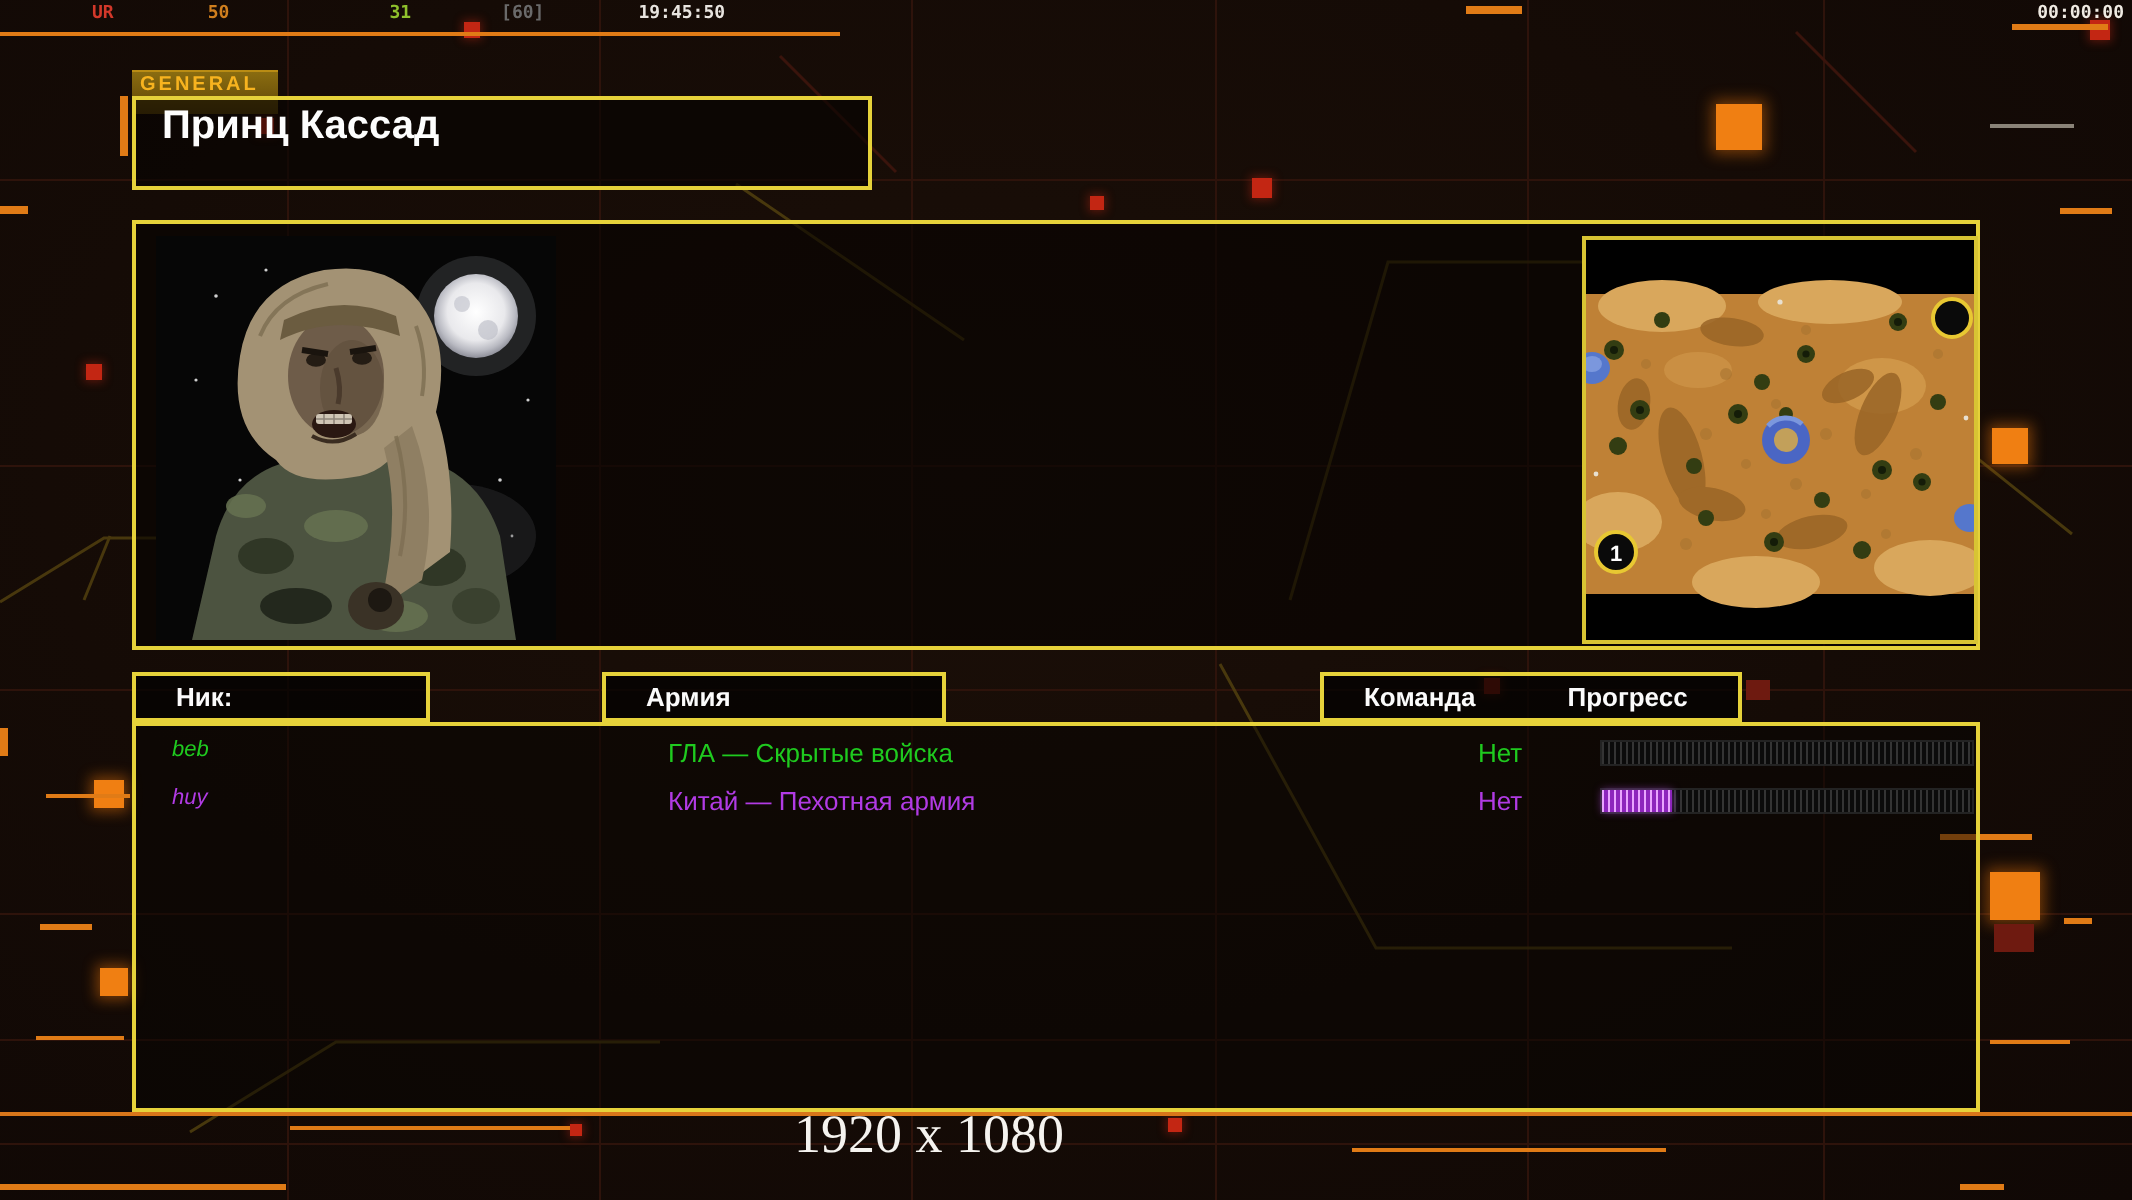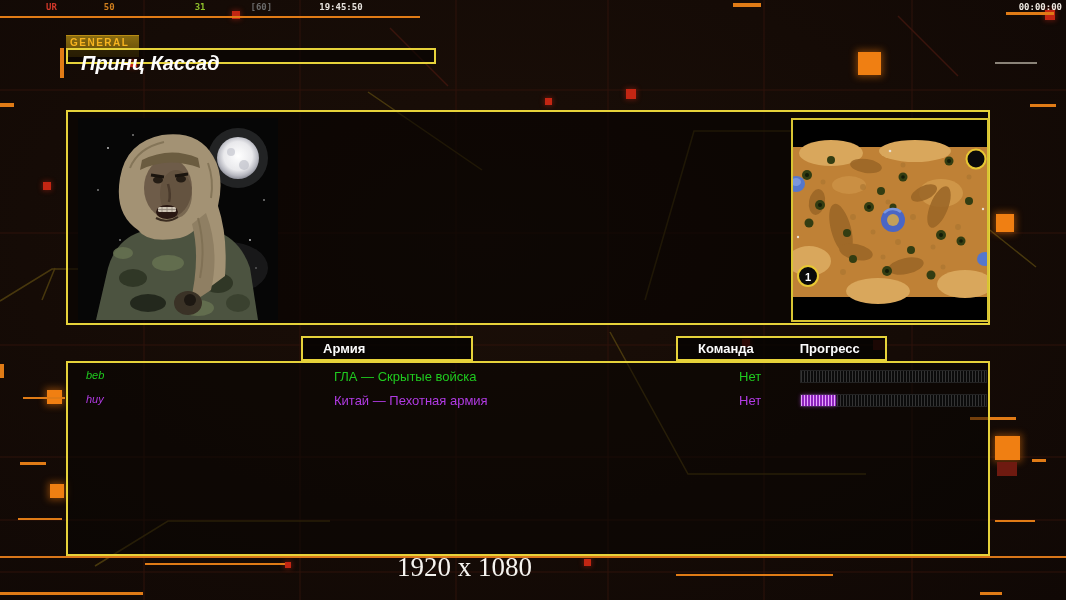--- a/index.html
+++ b/index.html
@@ -26,21 +26,21 @@
        font-family:"DejaVu Sans Mono",monospace;font-size:9px;font-weight:bold;}
   
   .box-y{position:absolute;border:2px solid #e6d23a;background:rgba(6,3,1,.62);box-sizing:border-box;}
   .tab-general{
     position:absolute;left:66px;top:35px;width:73px;height:22px;
     background:linear-gradient(180deg,#8a6c10 0%,#5e4607 100%);
     color:#f7b31f;font-size:10px;font-weight:bold;letter-spacing:1.5px;
     line-height:14px;padding-left:4px;box-sizing:border-box;
     border-top:1px solid #b98c14;
   }
-  .title-box{left:66px;top:48px;width:370px;height:16px;font-style:italic;}
+  .title-box{left:66px;top:48px;width:370px;height:47px;}
   .title-box .t{color:#fdfdfd;font-size:20px;font-weight:bold;line-height:27px;padding-left:13px;}
   .main-box{left:66px;top:110px;width:924px;height:215px;}
   .lower-box{left:66px;top:361px;width:924px;height:195px;background:rgba(6,3,1,.5);}
   .hdr{position:absolute;top:336px;height:25px;border:2px solid #e6d23a;
        background:rgba(4,2,1,.78);box-sizing:border-box;color:#fbfbfb;
        font-size:13px;font-weight:bold;line-height:21px;}
   .hdr .lbl{padding-left:20px;}
   .hdr.team-prog{display:flex;}
   .hdr.team-prog .lbl2{padding-left:46px;}
   
@@ -305,24 +305,27 @@
         <text x="15" y="133.5" text-anchor="middle" font-size="11" font-weight="bold" fill="#ffffff" font-family="Liberation Sans, sans-serif">1</text>
         <g fill="#e8e0d0">
             <circle cx="97" cy="4" r="1.3"></circle>
             <circle cx="5" cy="90" r="1.2"></circle>
             <circle cx="190" cy="62" r="1.2"></circle>
           </g>
       </g>
     </svg>
   </div>
 
+  <div class="hdr" style="left:66px;width:149px;">
+    <div class="lbl">Ник:</div>
+  </div>
   <div class="hdr" style="left:301px;width:172px;">
     <div class="lbl">Армия</div>
   </div>
-  <div class="hdr team-prog" style="left:676px;width:211px;">
+  <div class="hdr team-prog" style="left:660px;width:211px;">
     <div class="lbl">Команда</div>
     <div class="lbl2">Прогресс</div>
   </div>
 
   <div class="box-y lower-box">
     <div class="rows-wrap">
     <div class="player-row">
       <span class="p-nick" style="color: rgb(31, 202, 31);">beb</span>
       <span class="p-army" style="color: rgb(31, 202, 31);">ГЛА — Скрытые войска</span>
       <span class="p-team" style="color: rgb(31, 202, 31);">Нет</span>

